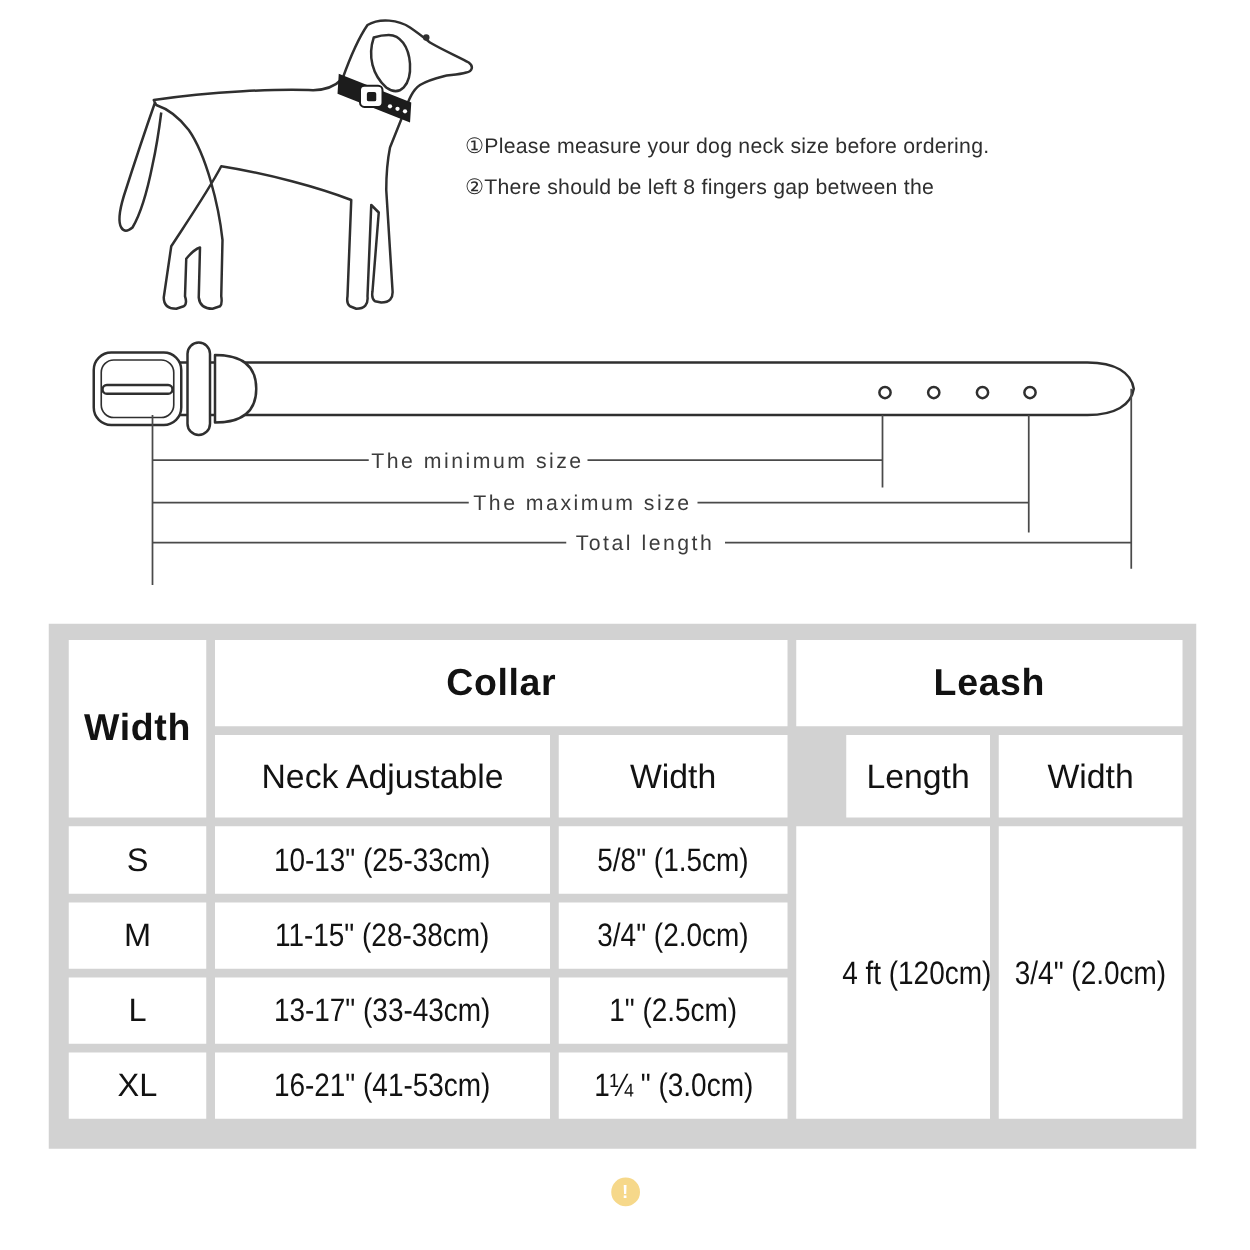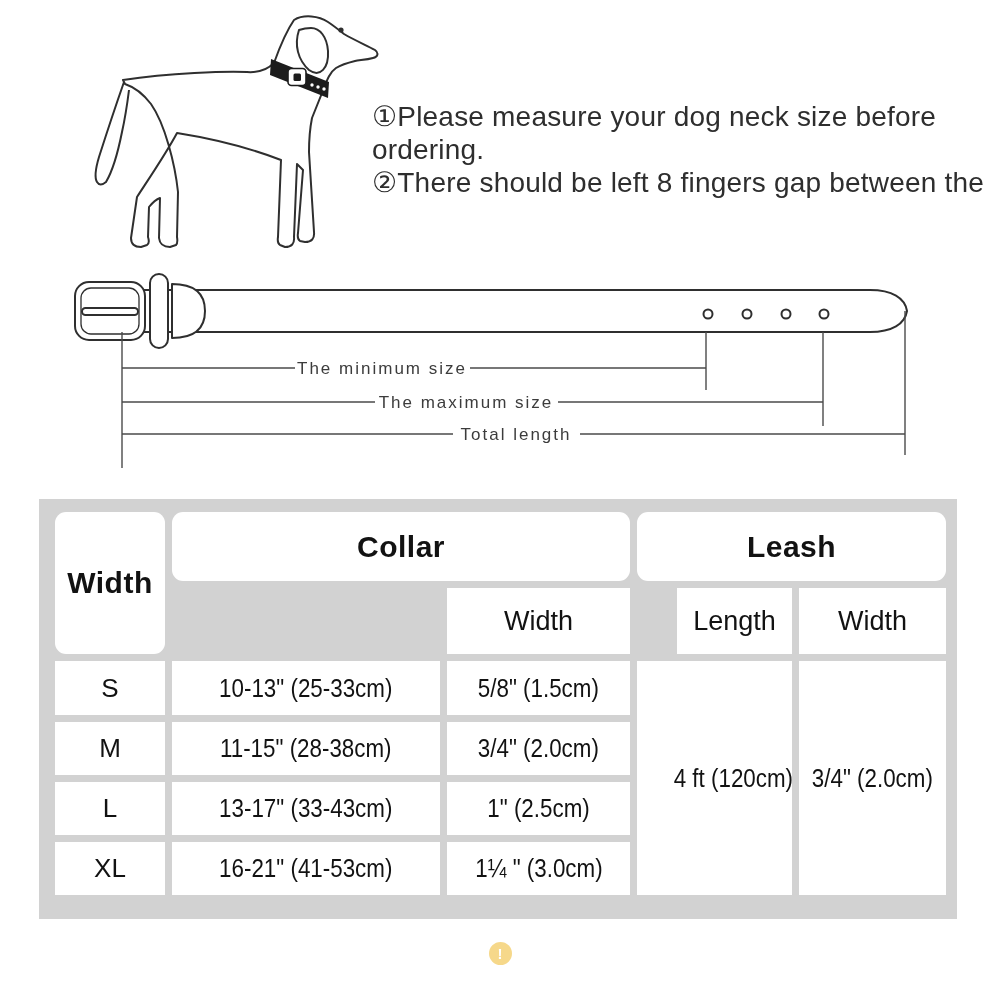--- a/index.html
+++ b/index.html
@@ -4,39 +4,39 @@
 <style>
   html,body{margin:0;padding:0;background:#ffffff;}
   .page{position:relative;width:1000px;height:1000px;background:#ffffff;overflow:hidden;
         font-family:"Liberation Sans","DejaVu Sans",sans-serif;color:#222;}
 
   
   .dog-svg{position:absolute;left:75px;top:2px;}
 
   
   .instructions{position:absolute;left:372px;top:100px;width:615px;
-                font-size:28px;line-height:33px;color:#2e2e2e;letter-spacing:0.2px;}
+                font-size:17px;line-height:33px;color:#2e2e2e;letter-spacing:0.2px;}
   .instructions .cont{padding-left:23px;}
 
   
   .diagram-svg{position:absolute;left:60px;top:268px;}
   .diag-label{font-size:17px;letter-spacing:2px;fill:#3c3c3c;
               font-family:"Liberation Sans","DejaVu Sans",sans-serif;}
 
   
   .size-table{position:absolute;left:39px;top:499px;width:918px;height:420px;
               background:#d2d2d2;box-sizing:border-box;
               padding:13px 11px 24px 16px;
               display:grid;
               grid-template-columns:110px 268px 183px 155px 147px;
               grid-template-rows:69px 66px 54px 53px 53px 53px;
               gap:7px;}
   .cell{background:#ffffff;display:flex;align-items:center;justify-content:center;
         font-size:25px;color:#121212;}
-  .cell.group{font-weight:bold;font-size:30px;letter-spacing:0.5px;border-radius:11px;}
+  .cell.group{font-weight:bold;font-size:30px;letter-spacing:0.5px;}
   .cell.sub{font-size:27px;}
   .cell.rowlabel{font-size:26px;}
   .cond{display:inline-block;transform:scaleX(0.86);white-space:nowrap;font-size:26px;}
   .c-size{grid-column:1;grid-row:1/3;}
   .c-collar{grid-column:2/4;grid-row:1;}
   .c-leash{grid-column:4/6;grid-row:1;}
   .c-neck{grid-column:2;grid-row:2;}
   .c-cw{grid-column:3;grid-row:2;}
   .c-ll{grid-column:4;grid-row:2;margin-left:40px;}
   .c-lw{grid-column:5;grid-row:2;}
@@ -125,20 +125,21 @@
     <line class="mline" x1="62" y1="166" x2="393" y2="166"></line>
     <line class="mline" x1="520" y1="166" x2="845" y2="166"></line>
     <text class="diag-label" x="456" y="172" text-anchor="middle">Total length</text>
   </svg>
 
   <div class="size-table">
     <div class="cell group c-size">Width</div>
     <div class="cell group c-collar">Collar</div>
     <div class="cell group c-leash">Leash</div>
 
+    <div class="cell sub c-neck">Neck Adjustable</div>
     <div class="cell sub c-cw">Width</div>
     <div class="cell sub c-ll">Length</div>
     <div class="cell sub c-lw">Width</div>
 
     <div class="cell rowlabel" style="grid-column:1;grid-row:3">S</div>
     <div class="cell" style="grid-column:2;grid-row:3">
         <span class="cond">10-13" (25-33cm)</span>
       </div>
     <div class="cell" style="grid-column:3;grid-row:3">
         <span class="cond">5/8" (1.5cm)</span>

